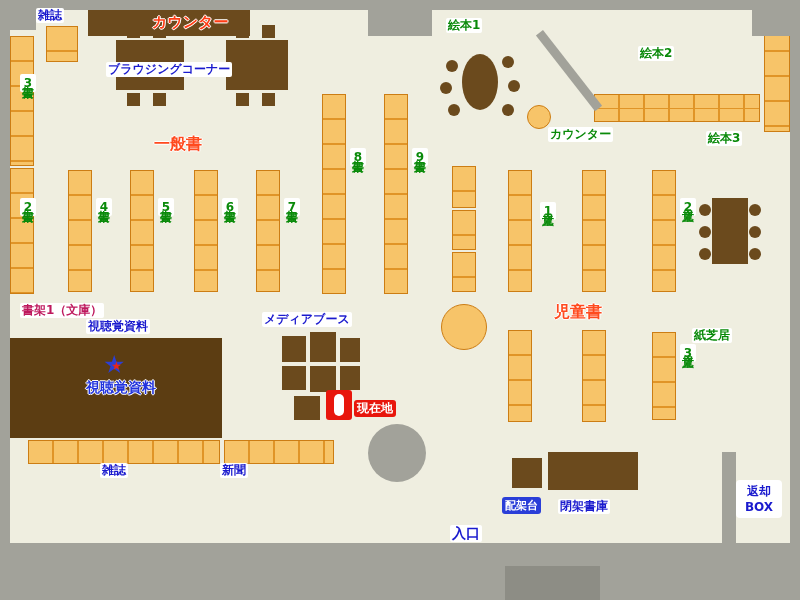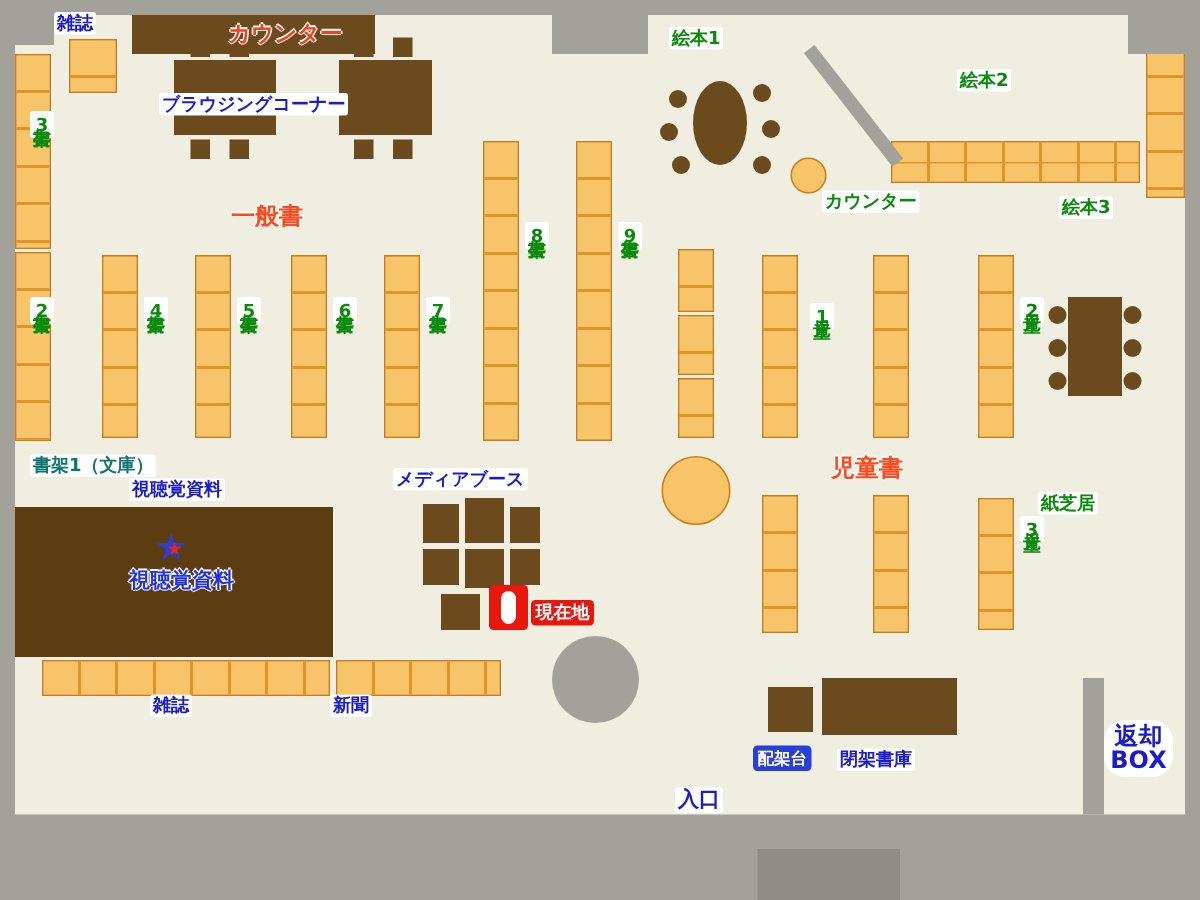--- a/index.html
+++ b/index.html
@@ -15,36 +15,36 @@
   .hline{position:absolute;left:0;top:50%;width:100%;height:1px;background:#e09427;}
   .wood{position:absolute;background:#6b4a1d;}
   .wood.dark{background:#5c3d12;}
   .wood.oval{border-radius:50%;}
   .chair{position:absolute;width:13px;height:13px;background:#6b4a1d;}
   .chair.round{border-radius:50%;width:12px;height:12px;}
   .pillar{position:absolute;background:#a2a29a;border-radius:50%;}
   .lbl{position:absolute;background:#ffffff;color:#0a8a0a;font-weight:bold;font-size:12px;
        line-height:15px;padding:0 2px;border-radius:2px;white-space:nowrap;}
   .lbl.blue{color:#1a1ace;}
-  .lbl.black{color:#0f766e;}
+  .lbl.black{color:#be185d;}
   .lbl.vert{writing-mode:vertical-rl;text-orientation:upright;padding:2px 0;line-height:16px;}
   .lbl.big{font-size:16px;line-height:19px;color:#ff4a1e;background:transparent;
            text-shadow:1px 0 0 #fff,-1px 0 0 #fff,0 1px 0 #fff,0 -1px 0 #fff;}
   .lbl.redshadow{color:#ff3c14;font-size:15px;line-height:18px;background:transparent;
            text-shadow:1px 0 0 #fff,-1px 0 0 #fff,0 1px 0 #fff,0 -1px 0 #fff;}
   .lbl.stacks{color:#2233dd;font-size:14px;line-height:17px;background:transparent;
            text-shadow:1px 0 0 #fff,-1px 0 0 #fff,0 1px 0 #fff,0 -1px 0 #fff;}
   .lbl.onred{background:#e8160c;color:#ffffff;border-radius:3px;padding:1px 3px;}
   .lbl.onblue{background:#2a3ed8;color:#ffffff;font-size:11px;border-radius:3px;padding:1px 3px;}
   .lbl.entrance{font-size:14px;line-height:17px;}
   .marker{position:absolute;background:#e8160c;border-radius:3px;}
   .marker .pin{position:absolute;left:50%;top:50%;width:10px;height:22px;background:#ffffff;
                border-radius:5px;transform:translate(-50%,-50%);}
   .returnbox{position:absolute;left:736px;top:480px;width:46px;height:38px;background:#ffffff;
-             border-radius:14px;color:#1a1ace;font-weight:bold;font-size:16px;line-height:16px;
+             border-radius:4px;color:#1a1ace;font-weight:bold;font-size:12px;line-height:16px;
              text-align:center;padding-top:3px;box-sizing:border-box;}
   .star-blue{position:absolute;color:#2b3fd4;font-size:25px;line-height:25px;}
   .star-red{position:absolute;color:#e8261a;font-size:12px;line-height:12px;}
   .diag{position:absolute;left:543px;top:30px;width:96px;height:9px;background:#a2a29a;
         transform:rotate(52deg);transform-origin:0 0;}
 </style>
 </head>
 <body>
 
 <div class="map">

